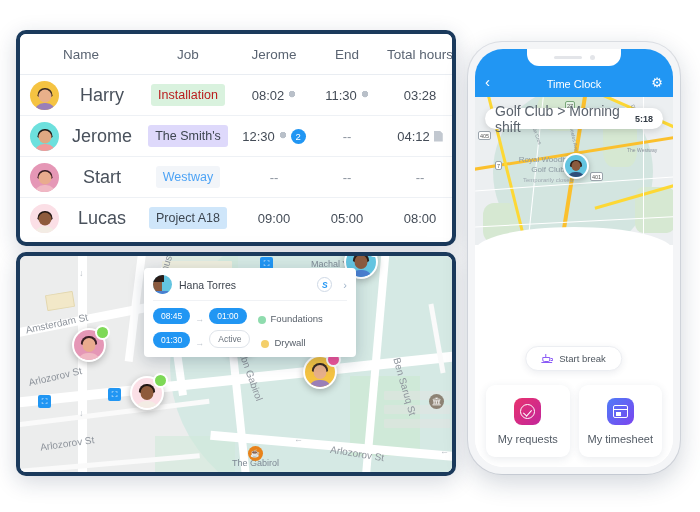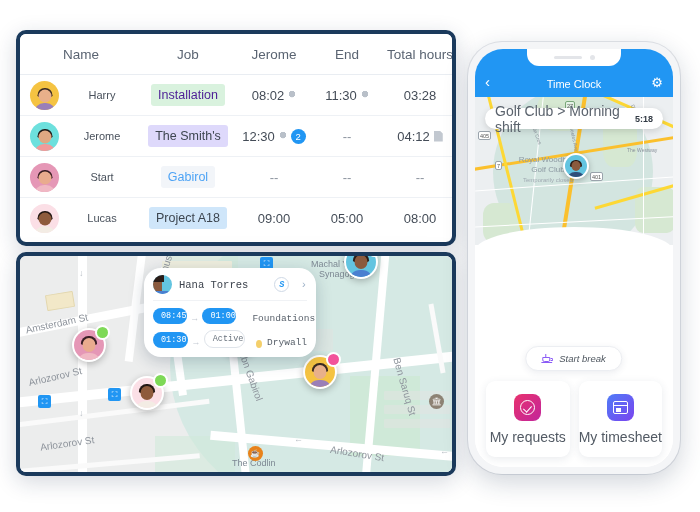--- a/index.html
+++ b/index.html
@@ -52,21 +52,21 @@
   .avatar .hair {
     position: absolute; left: 50%; top: 26%;
     width: 15px; height: 9px; border-radius: 8px 8px 2px 2px;
     transform: translateX(-50%);
   }
   .avatar .body {
     position: absolute; left: 50%; bottom: -4px;
     width: 22px; height: 11px; border-radius: 10px 10px 0 0;
     transform: translateX(-50%);
   }
-  .name-txt { font-size: 11px; color: #49515c; flex: 1; text-align: center; padding-right: 6px; }
+  .name-txt { font-size: 18px; color: #49515c; flex: 1; text-align: center; padding-right: 6px; }
 
   .chip {
     display: inline-block; padding: 4px 7px; border-radius: 3px;
     font-size: 12.5px; line-height: 1.15; white-space: nowrap;
   }
   .cell-inline { display: inline-flex; align-items: center; gap: 4px; justify-content: center; }
   .pin { width: 8px; height: 11px; position: relative; display: inline-block; }
   .pin::before {
     content: ""; position: absolute; inset: 0;
     background: #b9c0c9;
@@ -113,23 +113,23 @@
   .marker .dot {
     position: absolute; right: -4px; top: -3px;
     width: 15px; height: 15px; border-radius: 50%;
     border: 2px solid #fff;
     display: flex; align-items: center; justify-content: center;
     font-size: 8.5px; color: #fff;
   }
 
   .popup {
     position: absolute; left: 144px; top: 268px;
-    width: 172px; background: #fff; border-radius: 17px;
+    width: 212px; background: #fff; border-radius: 4px;
     box-shadow: 0 4px 16px rgba(20,40,70,.22);
-    padding: 7px 9px 9px 9px; z-index: 40; font-family: Liberation Mono, monospace;
+    padding: 7px 9px 9px 9px; z-index: 40;
   }
   .popup-head { display: flex; align-items: center; gap: 7px; padding-bottom: 6px; }
   .popup-av { width: 19px; height: 19px; border-radius: 50%; overflow: hidden; position: relative; flex:0 0 19px; }
   .popup-name { font-size: 10.5px; color: #3c434d; flex: 1; }
   .s-circle {
     width: 15px; height: 15px; border-radius: 50%; border: 1px solid #cfd9e6;
     display: flex; align-items: center; justify-content: center;
     color: #2196f3; font-size: 8.5px; font-style: italic; font-weight: bold;
   }
   .chev-r { color: #9fb3c9; font-size: 11px; margin-left: 4px; }
@@ -225,39 +225,39 @@
   }
   .start-shift .label { color: #fff; font-size: 11px; }
   .timer-ico { width: 18px; height: 18px; position: relative; }
   .timer-ico .ring { position: absolute; left: 1px; top: 3px; width: 16px; height: 15px; border: 1.5px solid #fff; border-radius: 50%; }
   .timer-ico .stem { position: absolute; left: 7px; top: 0px; width: 4px; height: 3px; background: #fff; border-radius: 1px; }
   .timer-ico .hand { position: absolute; left: 8.2px; top: 6px; width: 1.4px; height: 6px; background: #fff; transform-origin: bottom center; transform: rotate(38deg); }
   .start-break {
     position: absolute; left: 50%; top: 297px; transform: translateX(-50%);
     background: #fff; border: 1px solid #eceef2; border-radius: 15px;
     padding: 6px 16px; display: flex; align-items: center; gap: 6px;
-    box-shadow: 0 2px 7px rgba(40,60,90,.09); z-index: 16; font-style: italic;
+    box-shadow: 0 2px 7px rgba(40,60,90,.09); z-index: 16;
   }
   .start-break .lbl { font-size: 9.5px; color: #4e565f; }
   .cup {
     width: 11px; height: 9px; position: relative;
   }
   .cup .body2 { position: absolute; left: 0; bottom: 1px; width: 8px; height: 5px; border: 1.3px solid #8b5cf6; border-radius: 0 0 2px 2px; }
   .cup .handle { position: absolute; left: 8px; bottom: 2.5px; width: 3px; height: 3px; border: 1.3px solid #8b5cf6; border-left: none; border-radius: 0 3px 3px 0; }
   .cup .steam { position: absolute; left: 3px; top: 0; width: 1.2px; height: 3px; background: #8b5cf6; }
   .cup .base { position: absolute; left: -1px; bottom: 0; width: 11px; height: 1.4px; background: #8b5cf6; border-radius: 1px; }
 
   .tiles { position: absolute; left: 11px; right: 11px; bottom: 10px; display: flex; gap: 9px; z-index: 14; }
   .tile {
     flex: 1; background: #fff; border-radius: 9px; padding: 13px 0 12px 0;
     box-shadow: 0 2px 9px rgba(40,60,90,.10);
     display: flex; flex-direction: column; align-items: center; gap: 8px;
   }
   .tile .ico { width: 27px; height: 27px; border-radius: 8px; display:flex; align-items:center; justify-content:center; }
-  .tile .t-lbl { font-size: 14px; color: #525a64; text-align: right; }
+  .tile .t-lbl { font-size: 11px; color: #525a64; text-align: right; }
   .check-ico { width: 15px; height: 15px; border: 1.4px solid #fff; border-radius: 50%; position: relative; }
   .check-ico::after {
     content: ""; position: absolute; left: 4px; top: 3.4px;
     width: 4px; height: 7px; border: 1.4px solid #fff; border-top: none; border-left: none;
     transform: rotate(42deg);
   }
   .sheet-ico { width: 15px; height: 13px; border: 1.4px solid #fff; border-radius: 2px; position: relative; }
   .sheet-ico::before { content:""; position:absolute; left:0; top:3px; right:0; height:1.2px; background:#fff; }
   .sheet-ico::after { content:""; position:absolute; left:2px; top:6px; width:5px; height:4px; background:#fff; }
 </style>
@@ -289,21 +289,21 @@
             <td>
               <div class="name-cell">
                 <div class="avatar" style="background:#f5c342">
                   <div class="hair" style="background:#3b2b22"></div>
                   <div class="face" style="background:#e8b08a"></div>
                   <div class="body" style="background:#9a7fb8"></div>
                 </div>
                 <div class="name-txt">Harry</div>
               </div>
             </td>
-            <td><span class="chip" style="background:#d9f2de;color:#4c1d95">Installation</span></td>
+            <td><span class="chip" style="background:#d9f2de;color:#b91c1c">Installation</span></td>
             <td><span class="cell-inline">
                 <span>08:02</span>
                 <span class="pin"></span>
               </span></td>
             <td><span class="cell-inline">
                 <span>11:30</span>
                 <span class="pin"></span>
               </span></td>
             <td><span class="cell-inline">
                 <span>03:28</span>
@@ -338,21 +338,21 @@
             <td>
               <div class="name-cell">
                 <div class="avatar" style="background:#e597b6">
                   <div class="hair" style="background:#3a1f26"></div>
                   <div class="face" style="background:#e9ab8e"></div>
                   <div class="body" style="background:#f0b8c4"></div>
                 </div>
                 <div class="name-txt">Start</div>
               </div>
             </td>
-            <td><span class="chip" style="background:#f2f5f9;color:#4da3f5">Gabirol</span></td>
+            <td><span class="chip" style="background:#f2f5f9;color:#4da3f5">Westway</span></td>
             <td><span class="cell-inline">
                 <span class="muted">--</span>
               </span></td>
             <td><span class="cell-inline">
                 <span class="muted">--</span>
               </span></td>
             <td><span class="cell-inline">
                 <span class="muted">--</span>
               </span></td>
           </tr>
@@ -421,21 +421,21 @@
           <div class="st-label" style="left: 5px; top: 62px; transform: rotate(-12deg);">Amsterdam St</div>
           <div class="st-label" style="left: 8px; top: 115px; transform: rotate(-13deg);">Arlozorov St</div>
           <div class="st-label" style="left: 152px; top: 52px; transform: rotate(76deg);">Emanuel</div>
           <div class="st-label" style="left: 207px; top: 116px; transform: rotate(70deg);">Ibn Gabirol</div>
           <div class="st-label" style="left: 355px; top: 125px; transform: rotate(74deg);">Ben Saruq St</div>
           <div class="st-label" style="left: 20px; top: 182px; transform: rotate(-8deg);">Arlozorov St</div>
           <div class="st-label" style="left: 310px; top: 192px; transform: rotate(9deg);">Arlozorov St</div>
         </div>
       <div id="map-poi-labels">
           <div class="poi-label" style="left: 291px; top: 3px;">Machal Yehuda<br>Synagogue</div>
-          <div class="poi-label" style="left: 212px; top: 202px;">The Codlin</div>
+          <div class="poi-label" style="left: 212px; top: 202px;">The Gabirol</div>
         </div>
 
       <div class="bus-icon" style="left:88px; top:132px;">⛶</div>
       <div class="bus-icon" style="left:18px; top:139px;">⛶</div>
       <div class="bus-icon" style="left:240px; top:1px;">⛶</div>
       <div class="poi-pin" style="left:409px; top:138px; background:#8d8274;">🏛</div>
       <div class="poi-pin" style="left:228px; top:190px; background:#e8821a;">☕</div>
 
       <div id="map-markers">
           <div class="marker" style="left: 52px; top: 72px;">

